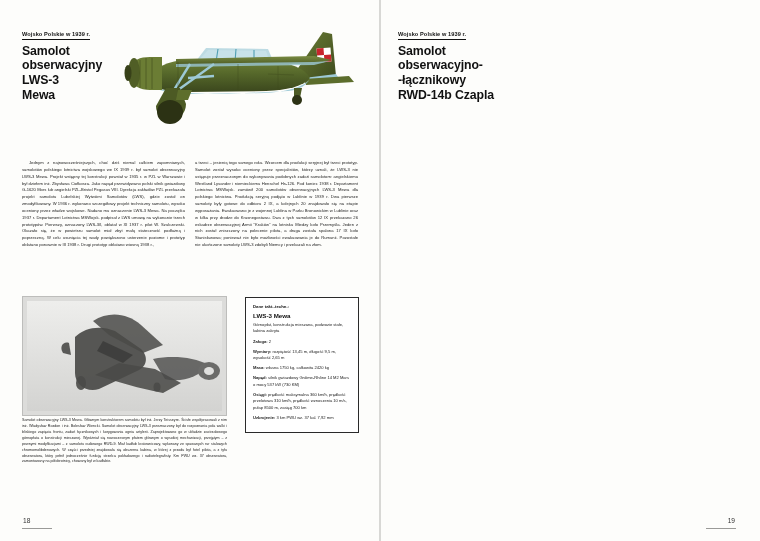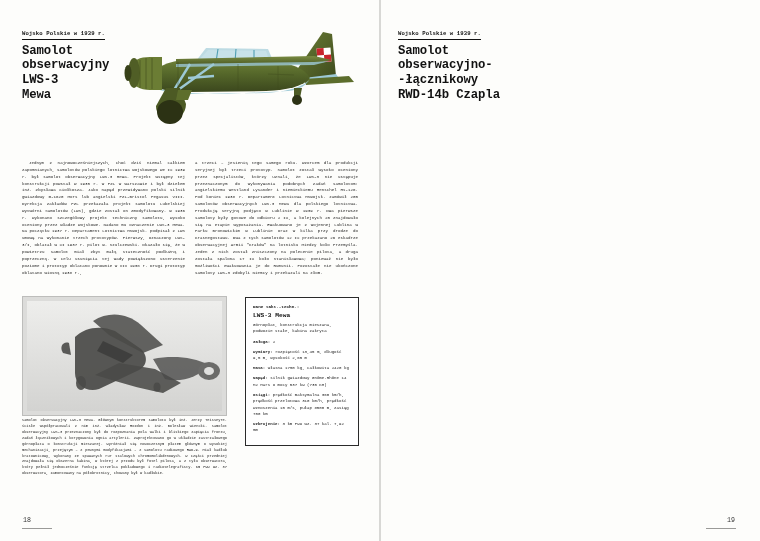--- a/index.html
+++ b/index.html
@@ -1,17 +1,17 @@
 <!DOCTYPE html>
 <html><head>
 <meta charset="utf-8">
 <style>
   html,body{margin:0;padding:0;background:#8e8e8e;}
   body{font-family:"Liberation Sans", sans-serif;}
-  .spread{position:relative;width:760px;height:541px;background:#22c55e;overflow:hidden;font-family:Liberation Mono, monospace;}
+  .spread{position:relative;width:760px;height:541px;background:#22c55e;overflow:hidden;}
   .page{position:absolute;top:0;height:541px;width:380px;background:#fdfdfb;}
   .page-left{left:0;}
   .page-right{left:380px;}
   .gutter{position:absolute;left:379px;top:0;width:2px;height:541px;
     background:linear-gradient(to right,#e7e7e4,#c9c9c6,#e7e7e4);}
   .inner{position:absolute;left:22px;right:22px;top:22px;}
   .page-right .inner{left:18px;right:24px;}
 
   .kicker{font-size:5.6px;font-weight:bold;color:#111;letter-spacing:.1px;
     border-bottom:1px solid #111;display:inline-block;padding-bottom:1.5px;margin-bottom:4px;}

